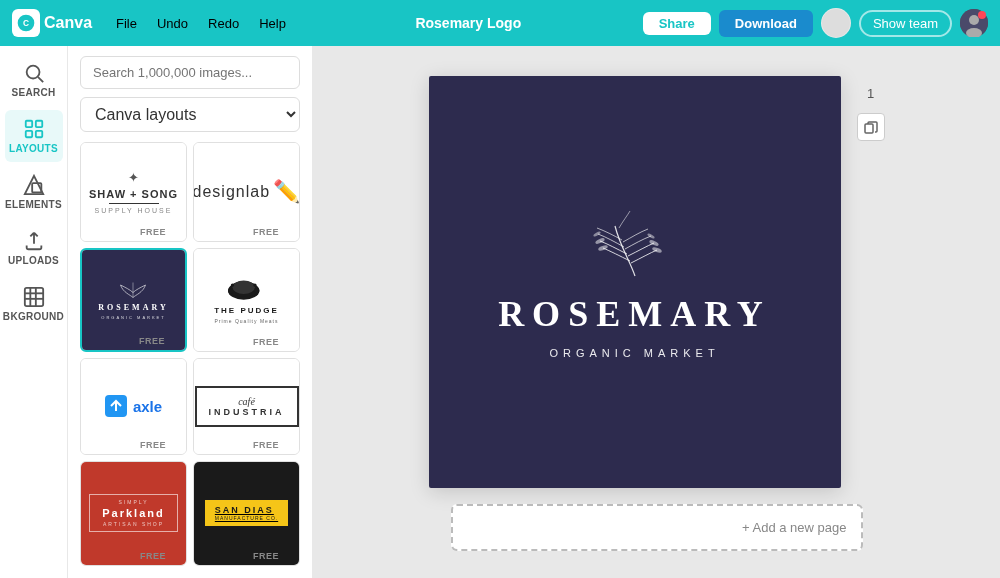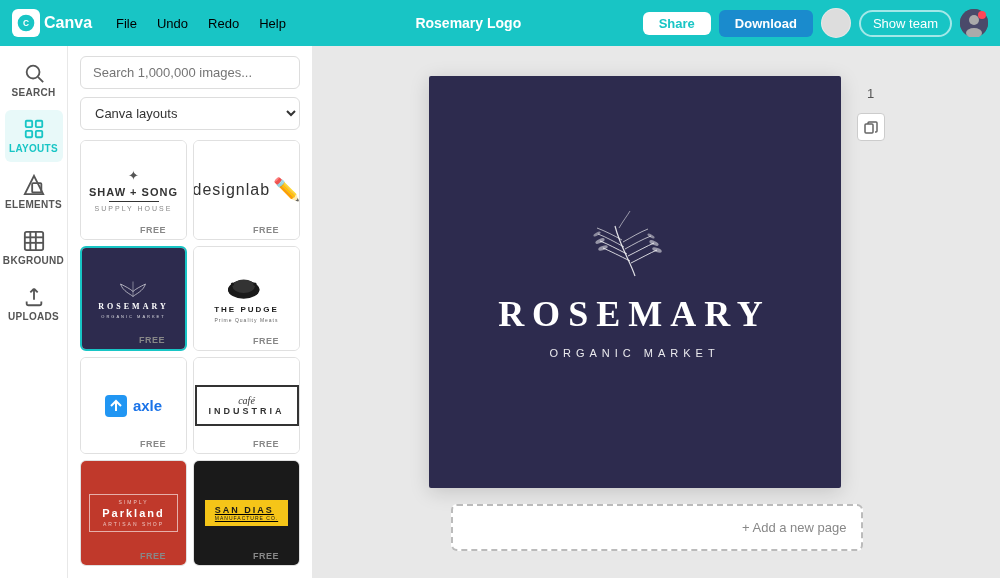--- a/index.html
+++ b/index.html
@@ -32,21 +32,21 @@
     .icon-sidebar-item.active { background: #e8f9f9; }
     .icon-sidebar-item svg { width: 22px; height: 22px; }
     .icon-label { font-size: 10px; color: #555; text-transform: uppercase; font-weight: 600; letter-spacing: 0.3px; }
     .icon-sidebar-item.active .icon-label { color: #18c5c5; }
 
     
     .panel { width: 245px; background: white; display: flex; flex-direction: column; border-right: 1px solid #e8e8e8; flex-shrink: 0; overflow: hidden; }
     .panel-search { padding: 10px 12px 8px; }
     .panel-search input { width: 100%; border: 1px solid #ddd; border-radius: 6px; padding: 8px 12px; font-size: 13px; outline: none; color: #333; }
     .panel-dropdown { margin: 0 12px 10px; }
-    .panel-dropdown select { width: 100%; border: 1px solid #ddd; border-radius: 6px; padding: 7px 10px; font-size: 13px; color: #333; background: white; cursor: pointer; outline: none; }
+    .panel-dropdown select { width: 100%; border: 1px solid #ddd; border-radius: 6px; padding: 7px 10px; font-size: 16px; color: #333; background: white; cursor: pointer; outline: none; }
     .layouts-grid { display: grid; grid-template-columns: 1fr 1fr; gap: 6px; padding: 0 12px 12px; overflow-y: auto; flex: 1; }
     .layout-card { border: 1px solid #e0e0e0; border-radius: 6px; overflow: hidden; cursor: pointer; position: relative; background: white; }
     .layout-card.selected { border: 2px solid #18c5c5; }
     .layout-card-img { width: 100%; height: 85px; display: flex; align-items: center; justify-content: center; overflow: hidden; }
     .free-badge { position: absolute; bottom: 4px; right: 20px; font-size: 9px; color: #888; font-weight: 600; text-transform: uppercase; letter-spacing: 0.5px; }
 
     
     .canvas-area { flex: 1; background: #e8e8e8; display: flex; flex-direction: column; align-items: center; padding: 30px 20px; overflow: auto; position: relative; }
     .canvas-with-page { display: flex; align-items: flex-start; gap: 16px; }
     .canvas-side-controls { display: flex; flex-direction: column; align-items: center; gap: 12px; padding-top: 10px; }
@@ -148,35 +148,35 @@
       <svg viewBox="0 0 24 24" fill="none" stroke="#555" stroke-width="2">
         <polygon points="12,2 22,22 2,22"></polygon>
         <rect x="10" y="10" width="10" height="10" rx="1"></rect>
       </svg>
       <span class="icon-label">ELEMENTS</span>
     </div>
 
 
     <div class="icon-sidebar-item">
       <svg viewBox="0 0 24 24" fill="none" stroke="#555" stroke-width="2">
+        <path d="M12 15V3m0 0l-4 4m4-4l4 4"></path>
+        <path d="M4 17v2a2 2 0 002 2h12a2 2 0 002-2v-2"></path>
+      </svg>
+      <span class="icon-label">UPLOADS</span>
+    </div>
+
+    <div class="icon-sidebar-item">
+      <svg viewBox="0 0 24 24" fill="none" stroke="#555" stroke-width="2">
         <rect x="2" y="2" width="20" height="20" rx="2"></rect>
         <line x1="2" y1="8" x2="22" y2="8"></line>
         <line x1="2" y1="14" x2="22" y2="14"></line>
         <line x1="8" y1="2" x2="8" y2="22"></line>
         <line x1="14" y1="2" x2="14" y2="22"></line>
       </svg>
       <span class="icon-label">BKGROUND</span>
-    </div>
-
-    <div class="icon-sidebar-item">
-      <svg viewBox="0 0 24 24" fill="none" stroke="#555" stroke-width="2">
-        <path d="M12 15V3m0 0l-4 4m4-4l4 4"></path>
-        <path d="M4 17v2a2 2 0 002 2h12a2 2 0 002-2v-2"></path>
-      </svg>
-      <span class="icon-label">UPLOADS</span>
     </div>
   </div>
 
   <div class="panel">
     <div class="panel-search">
       <input type="text" placeholder="Search 1,000,000 images..." style="">
     </div>
     <div class="panel-dropdown">
       <select>
         <option>Canva layouts</option>

